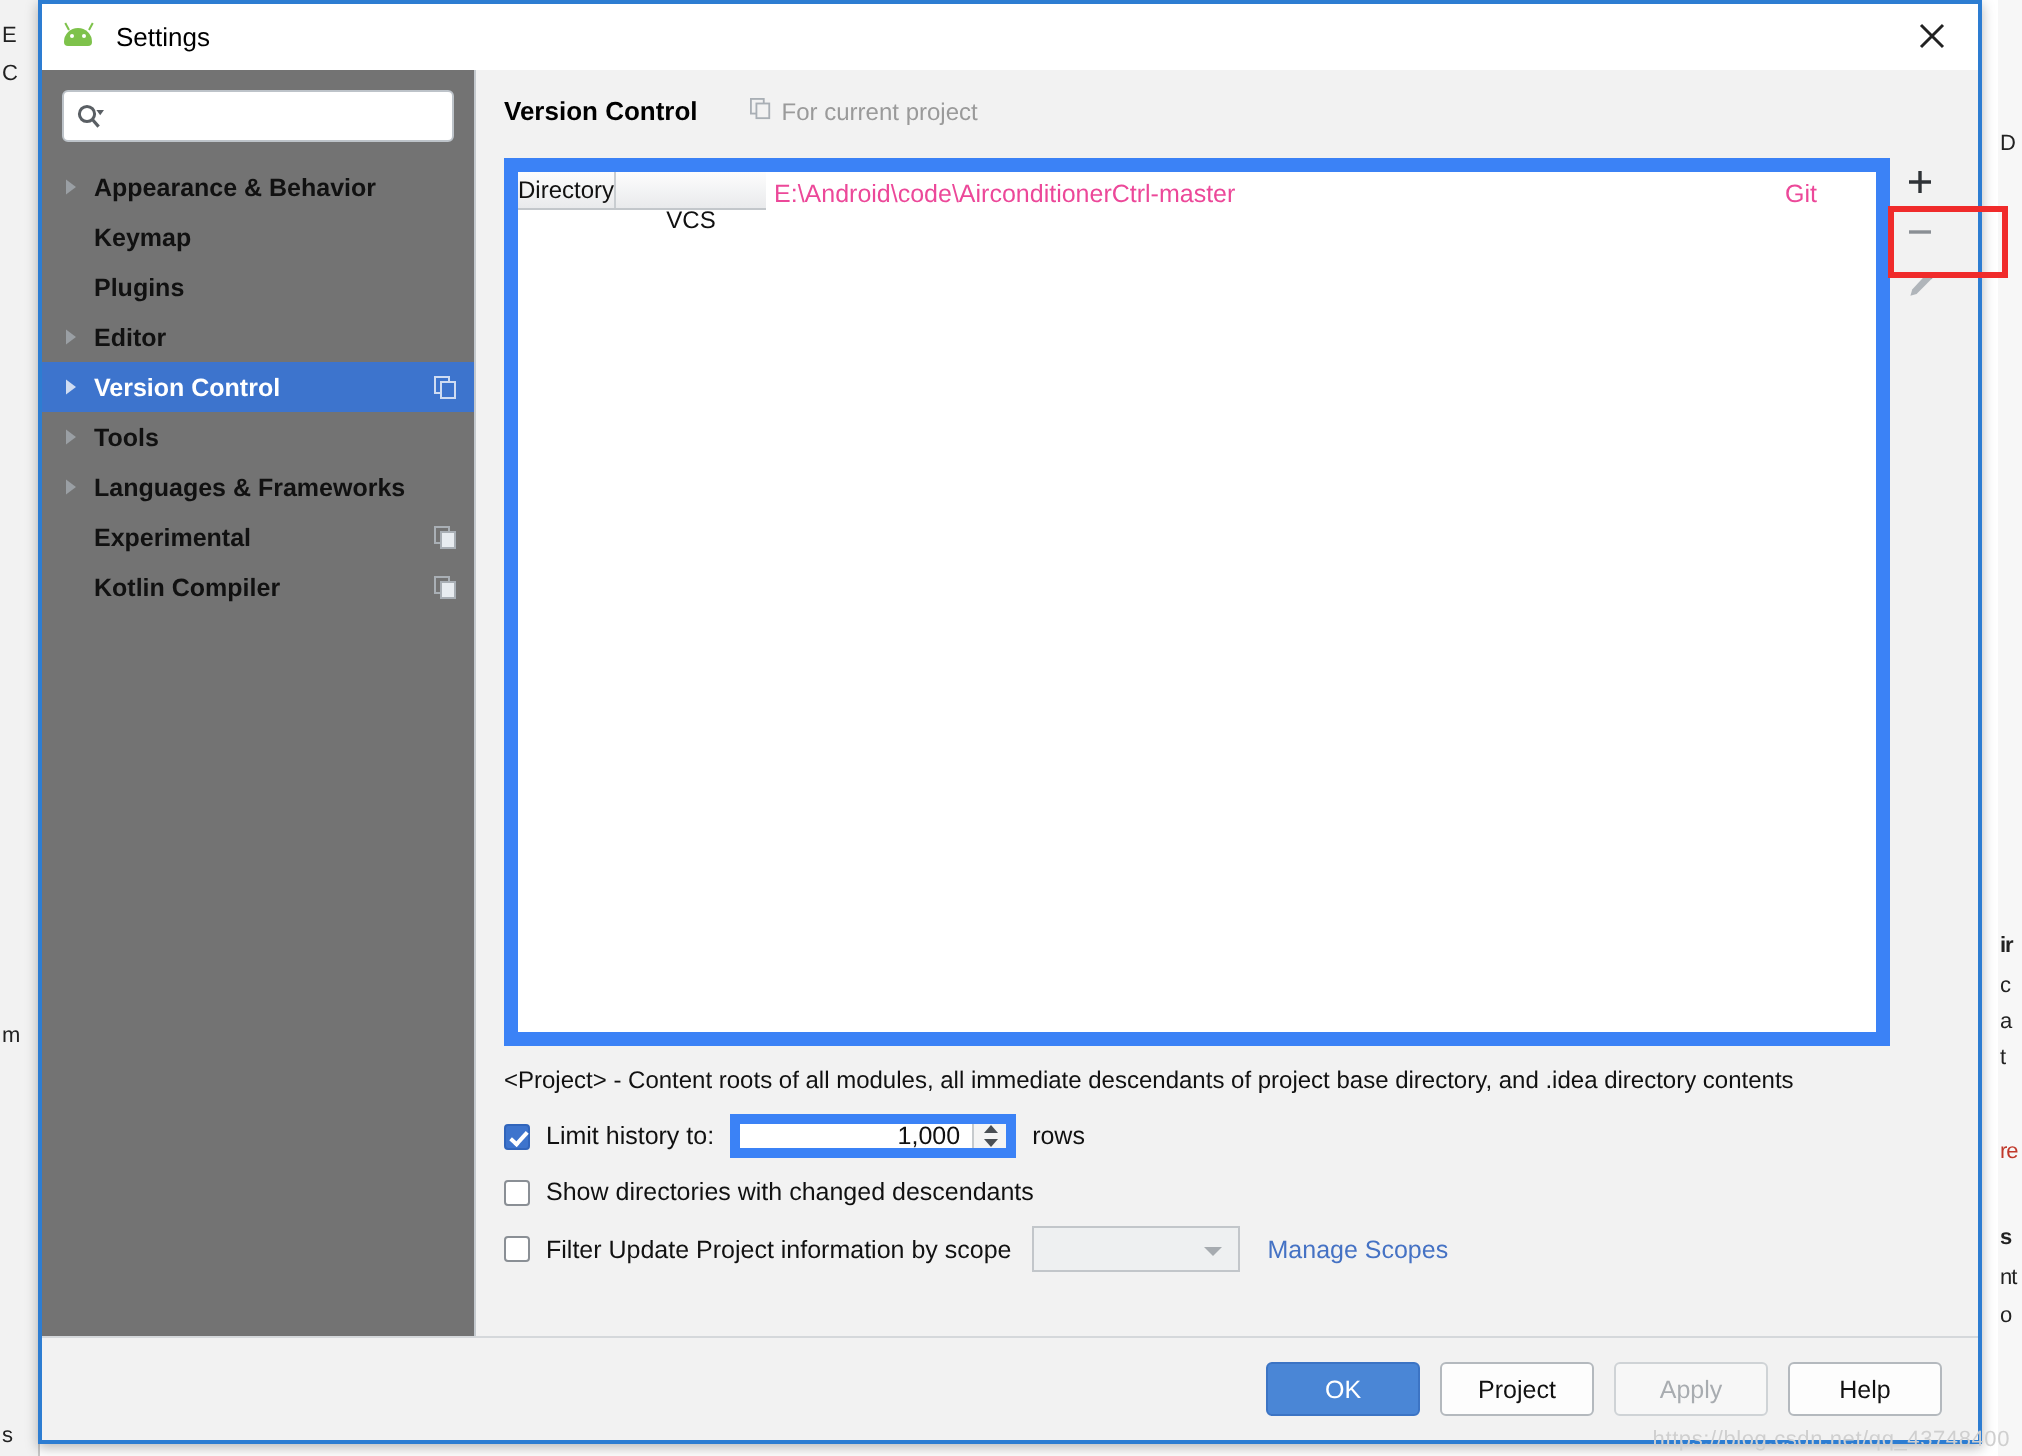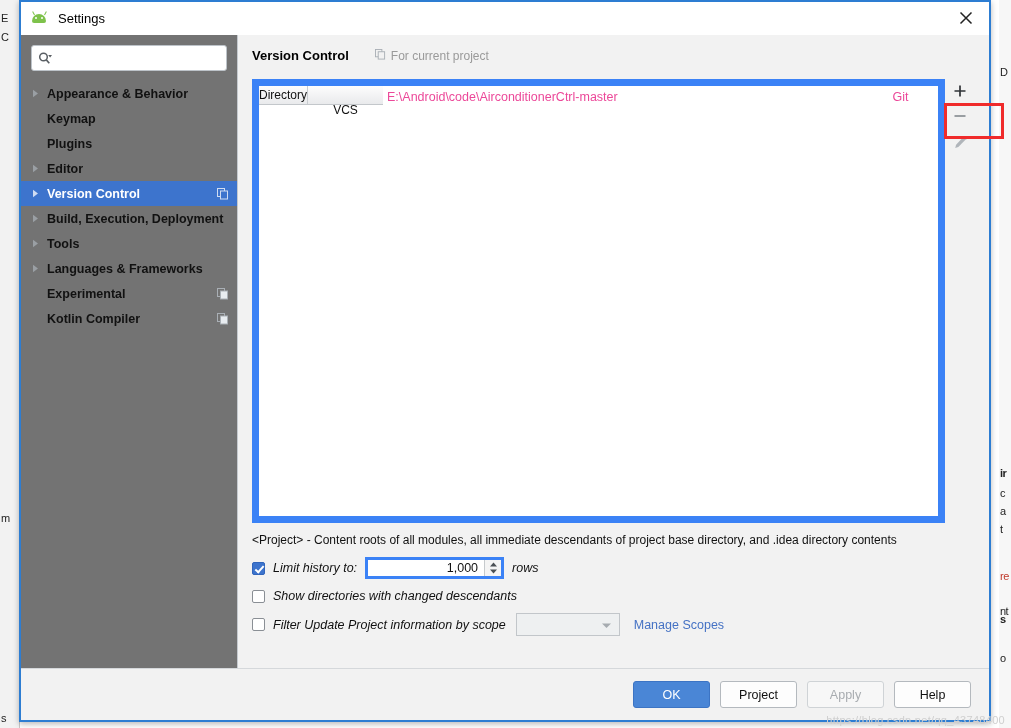--- a/index.html
+++ b/index.html
@@ -174,24 +174,24 @@
     width: 13px; height: 13px; box-sizing: border-box; flex: none;
     border: 1px solid #8a8f95; background: #fff; border-radius: 2px;
     margin-right: 8px; position: relative; cursor: pointer;
   }
   .cb.checked { background: #3d74cd; border-color: #3165bb; }
   .cb.checked::after {
     content: ""; position: absolute; left: 4px; top: 1px;
     width: 3px; height: 7px; border: solid #fff;
     border-width: 0 2px 2px 0; transform: rotate(42deg);
   }
-  .opt-label { font-size: 12.5px; color: #111; white-space: nowrap; font-style: italic; }
+  .opt-label { font-size: 12.5px; color: #111; white-space: nowrap; }
   .spinner {
     display: inline-flex; align-items: stretch; height: 22px;
-    border: 3px solid #3b82f6; background: #fff; box-sizing: border-box;
+    border: 5px solid #3b82f6; background: #fff; box-sizing: border-box;
     margin: 0 8px;
   }
   .spinner.dim { background: #f0f0f0; border-color: #c8ccd0; }
   .spinner input {
     border: 0; outline: none; background: transparent; text-align: right;
     font-family: "Liberation Sans", sans-serif; font-size: 12.5px;
     padding-right: 6px; color: #111;
   }
   .spinner.wide input { width: 108px; }
   .spinner.narrow input { width: 44px; color: #8e8e8e; }
@@ -241,21 +241,21 @@
     <div class="bg-left-text" style="top:712px">s</div>
 
     <div class="bg-right-panel"></div>
     <div class="bg-right-text" style="top:66px">D</div>
     <div class="bg-right-text b" style="top:467px">ir</div>
     <div class="bg-right-text" style="top:487px">c</div>
     <div class="bg-right-text" style="top:505px">a</div>
     <div class="bg-right-text" style="top:523px">t</div>
     <div class="bg-right-text red" style="top:570px">re</div>
     <div class="bg-right-text b" style="top:613px">s</div>
-    <div class="bg-right-text" style="top:605px">nt</div>
+    <div class="bg-right-text" style="top:633px">nt</div>
     <div class="bg-right-text" style="top:652px">o</div>
   </div>
 
   <div class="dialog">
 
     <div class="titlebar">
       <div class="android-icon">
         <div class="antL"></div>
           <div class="antR"></div>
         <div class="body"></div>
@@ -324,28 +324,20 @@
             </span>
             <span class="label">Version Control</span>
             <span class="copy-icon">
               <svg width="12" height="12" viewBox="0 0 12 12">
                 <rect x="0.5" y="0.5" width="7" height="8" fill="none" stroke="#cfdcf2"></rect>
                 <rect x="3.5" y="3" width="7" height="8" fill="#3d74cd" stroke="#cfdcf2"></rect>
               </svg>
             </span>
           </div>
 
-          <div class="tree-item">
-            <span class="arrow">
-              <svg width="9" height="9" viewBox="0 0 9 9">
-                  <path d="M2 0.8 L7 4.5 L2 8.2 Z" fill="#9a9fa4"></path>
-                </svg>
-            </span>
-            <span class="label">Build, Execution, Deployment</span>
-          </div>
 
           <div class="tree-item">
             <span class="arrow">
               <svg width="9" height="9" viewBox="0 0 9 9">
                   <path d="M2 0.8 L7 4.5 L2 8.2 Z" fill="#9a9fa4"></path>
                 </svg>
             </span>
             <span class="label">Tools</span>
           </div>
 

